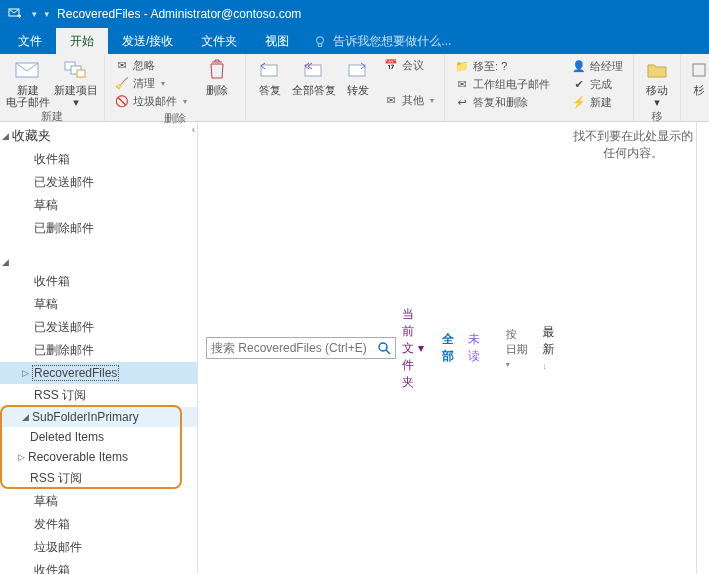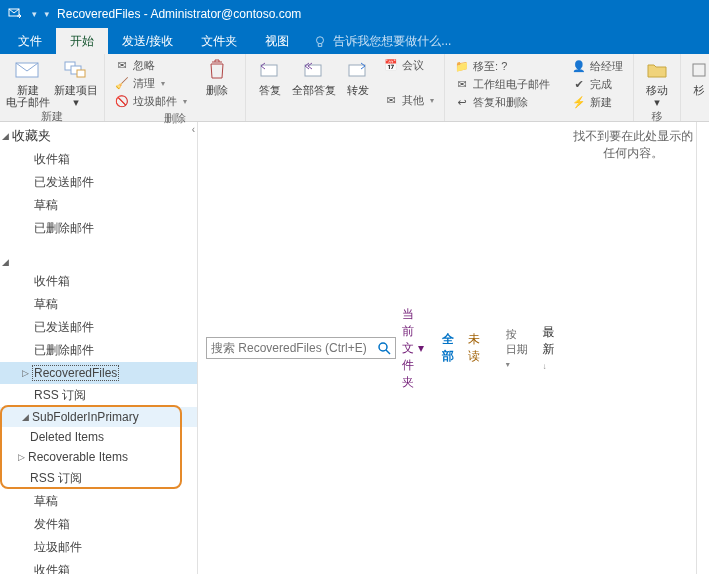--- a/index.html
+++ b/index.html
@@ -50,21 +50,21 @@
 
 .content { flex: 1; display: flex; flex-direction: row; border-right: 1px solid #e1e1e1; }
 .searchbar { display: flex; align-items: center; padding: 6px 8px; gap: 6px; }
 .searchbox { flex: 0 0 190px; display: flex; align-items: center; border: 1px solid #ababab; height: 22px; padding: 0 4px; background: #fff; }
 .searchbox input { border: none; outline: none; flex: 1; font-size: 12px; color: #888; background: transparent; }
 .searchbox .sicon { color: #0072c6; }
 .scope { font-size: 12px; color: #701a75; display: flex; align-items: center; gap: 4px; cursor: pointer; }
 
 .filterbar { display: flex; align-items: center; padding: 4px 10px; gap: 12px; font-size: 12px; }
 .filterbar .f-all { color: #0072c6; font-weight: bold; }
-.filterbar .f-unread { color: #a16207; }
+.filterbar .f-unread { color: #8b5cf6; }
 .filterbar .spacer { flex: 1; }
 .filterbar .sortlbl { color: #666; font-size: 11px; }
 .filterbar .sortval { color: #333; }
 .filterbar .caret-dn { font-size: 8px; color: #888; }
 
 .empty-msg { text-align: center; color: #666; font-size: 12px; padding: 6px 0; }
 
 .reading { width: 12px; background: #fff; }
 svg { display: block; }
 </style>

